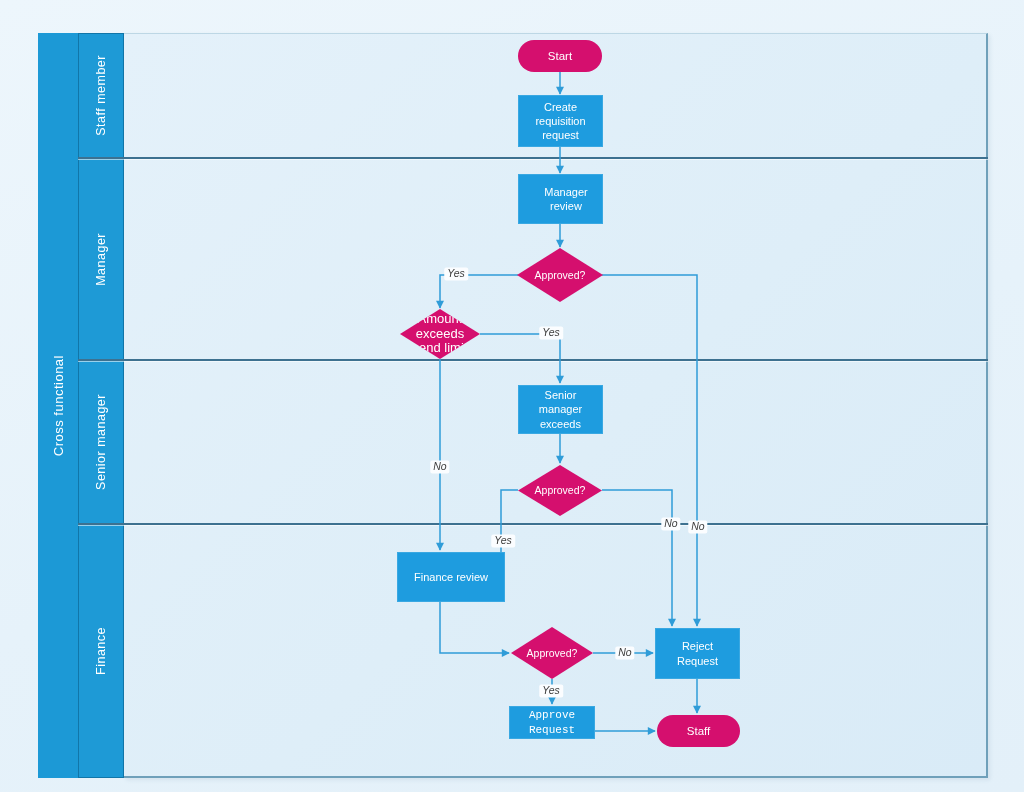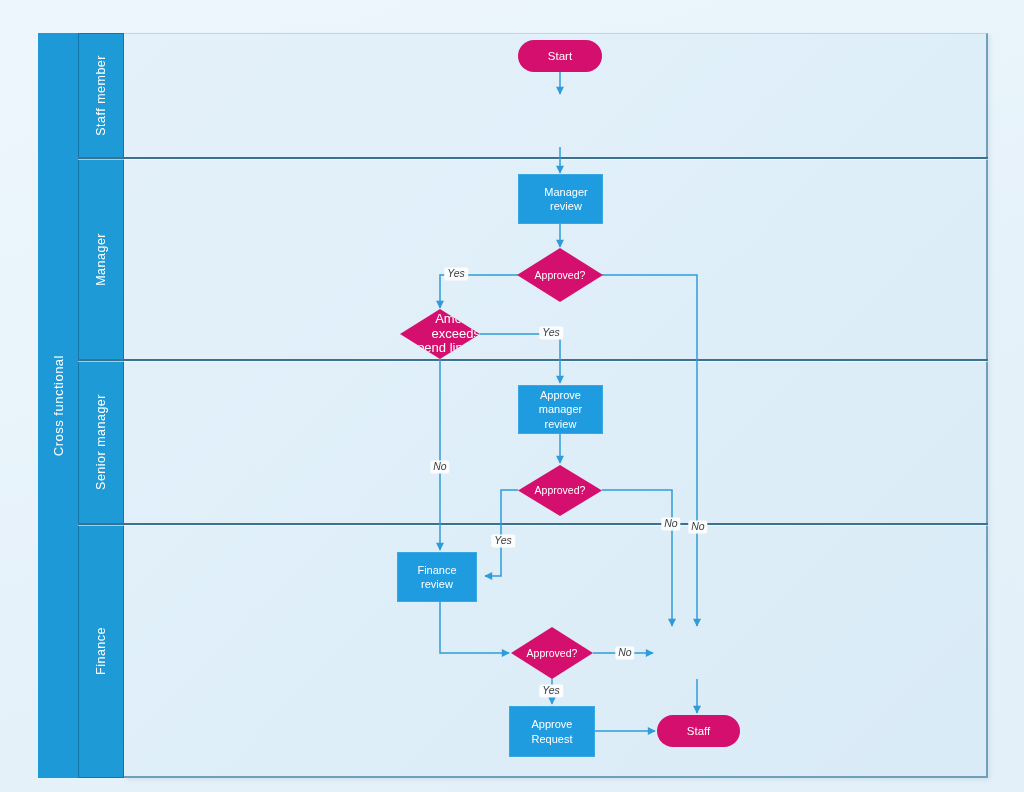--- a/index.html
+++ b/index.html
@@ -49,21 +49,21 @@
     position:absolute;box-sizing:border-box;
     display:flex;align-items:center;justify-content:center;
     text-align:center;color:#fff;
     font-size:11px;line-height:1.3;padding:2px 5px;
   }
   .rect-node{background:#1E9CDF;box-shadow:0 0 0 1px rgba(255,255,255,.12) inset;}
   .pill-node{background:#D50F6E;border-radius:16px;font-size:11.5px;}
   .diamond{
     position:absolute;box-sizing:border-box;
     display:flex;align-items:center;justify-content:center;
-    text-align:right;color:#fff;background:#D50F6E;
+    text-align:center;color:#fff;background:#D50F6E;
     clip-path:polygon(50% 0,100% 50%,50% 100%,0 50%);
     font-size:10.5px;line-height:1.15;
   }
   .diamond.small-text{font-size:13px;}
 
   
   .wires{position:absolute;left:0;top:0;pointer-events:none;}
   .wire{fill:none;stroke:#2F9CD8;stroke-width:1.5;}
 
   
@@ -124,51 +124,57 @@
     <path class="wire" marker-end="url(#arw)" d="M593,653 H653"></path>
     <path class="wire" marker-end="url(#arw)" d="M552,679 V704"></path>
     <path class="wire" marker-end="url(#arw)" d="M595,731 H655"></path>
     <path class="wire" marker-end="url(#arw)" d="M697,679 V713"></path>
   </svg>
 
   <div class="node pill-node" style="left:518px;top:40px;width:84px;height:32px;">
     <span>Start</span>
   </div>
 
+  <div class="node rect-node" style="left:518px;top:95px;width:85px;height:52px;">
+    <span>Create requisition request</span>
+  </div>
 
   <div class="node rect-node" style="left:518px;top:174px;width:85px;height:50px;padding-left:16px;">
     <span>Manager review</span>
   </div>
 
   <div class="diamond" style="left:517px;top:248px;width:86px;height:54px;">
     <span>Approved?</span>
   </div>
 
   <div class="diamond small-text" style="left:400px;top:309px;width:80px;height:50px;">
     <span>Amount exceeds spend limit?</span>
   </div>
 
   <div class="node rect-node" style="left:518px;top:385px;width:85px;height:49px;">
-    <span>Approve manager review</span>
+    <span>Senior manager exceeds</span>
   </div>
 
   <div class="diamond" style="left:518px;top:465px;width:84px;height:51px;">
     <span>Approved?</span>
   </div>
 
-  <div class="node rect-node" style="left:397px;top:552px;width:80px;height:50px;">
+  <div class="node rect-node" style="left:397px;top:552px;width:108px;height:50px;">
     <span>Finance review</span>
   </div>
 
   <div class="diamond" style="left:511px;top:627px;width:82px;height:52px;">
     <span>Approved?</span>
   </div>
 
+  <div class="node rect-node" style="left:655px;top:628px;width:85px;height:51px;">
+    <span>Reject Request</span>
+  </div>
 
-  <div class="node rect-node" style="left:509px;top:706px;width:86px;height:51px;">
+  <div class="node rect-node" style="left:509px;top:706px;width:86px;height:33px;font-family:Liberation Mono, monospace;">
     <span>Approve Request</span>
   </div>
 
   <div class="node pill-node" style="left:657px;top:715px;width:83px;height:32px;">
     <span>Staff</span>
   </div>
 
   <div class="elabel" style="left:456px;top:274px;">Yes</div>
   <div class="elabel" style="left:698px;top:527px;">No</div>
   <div class="elabel" style="left:551px;top:333px;">Yes</div>

